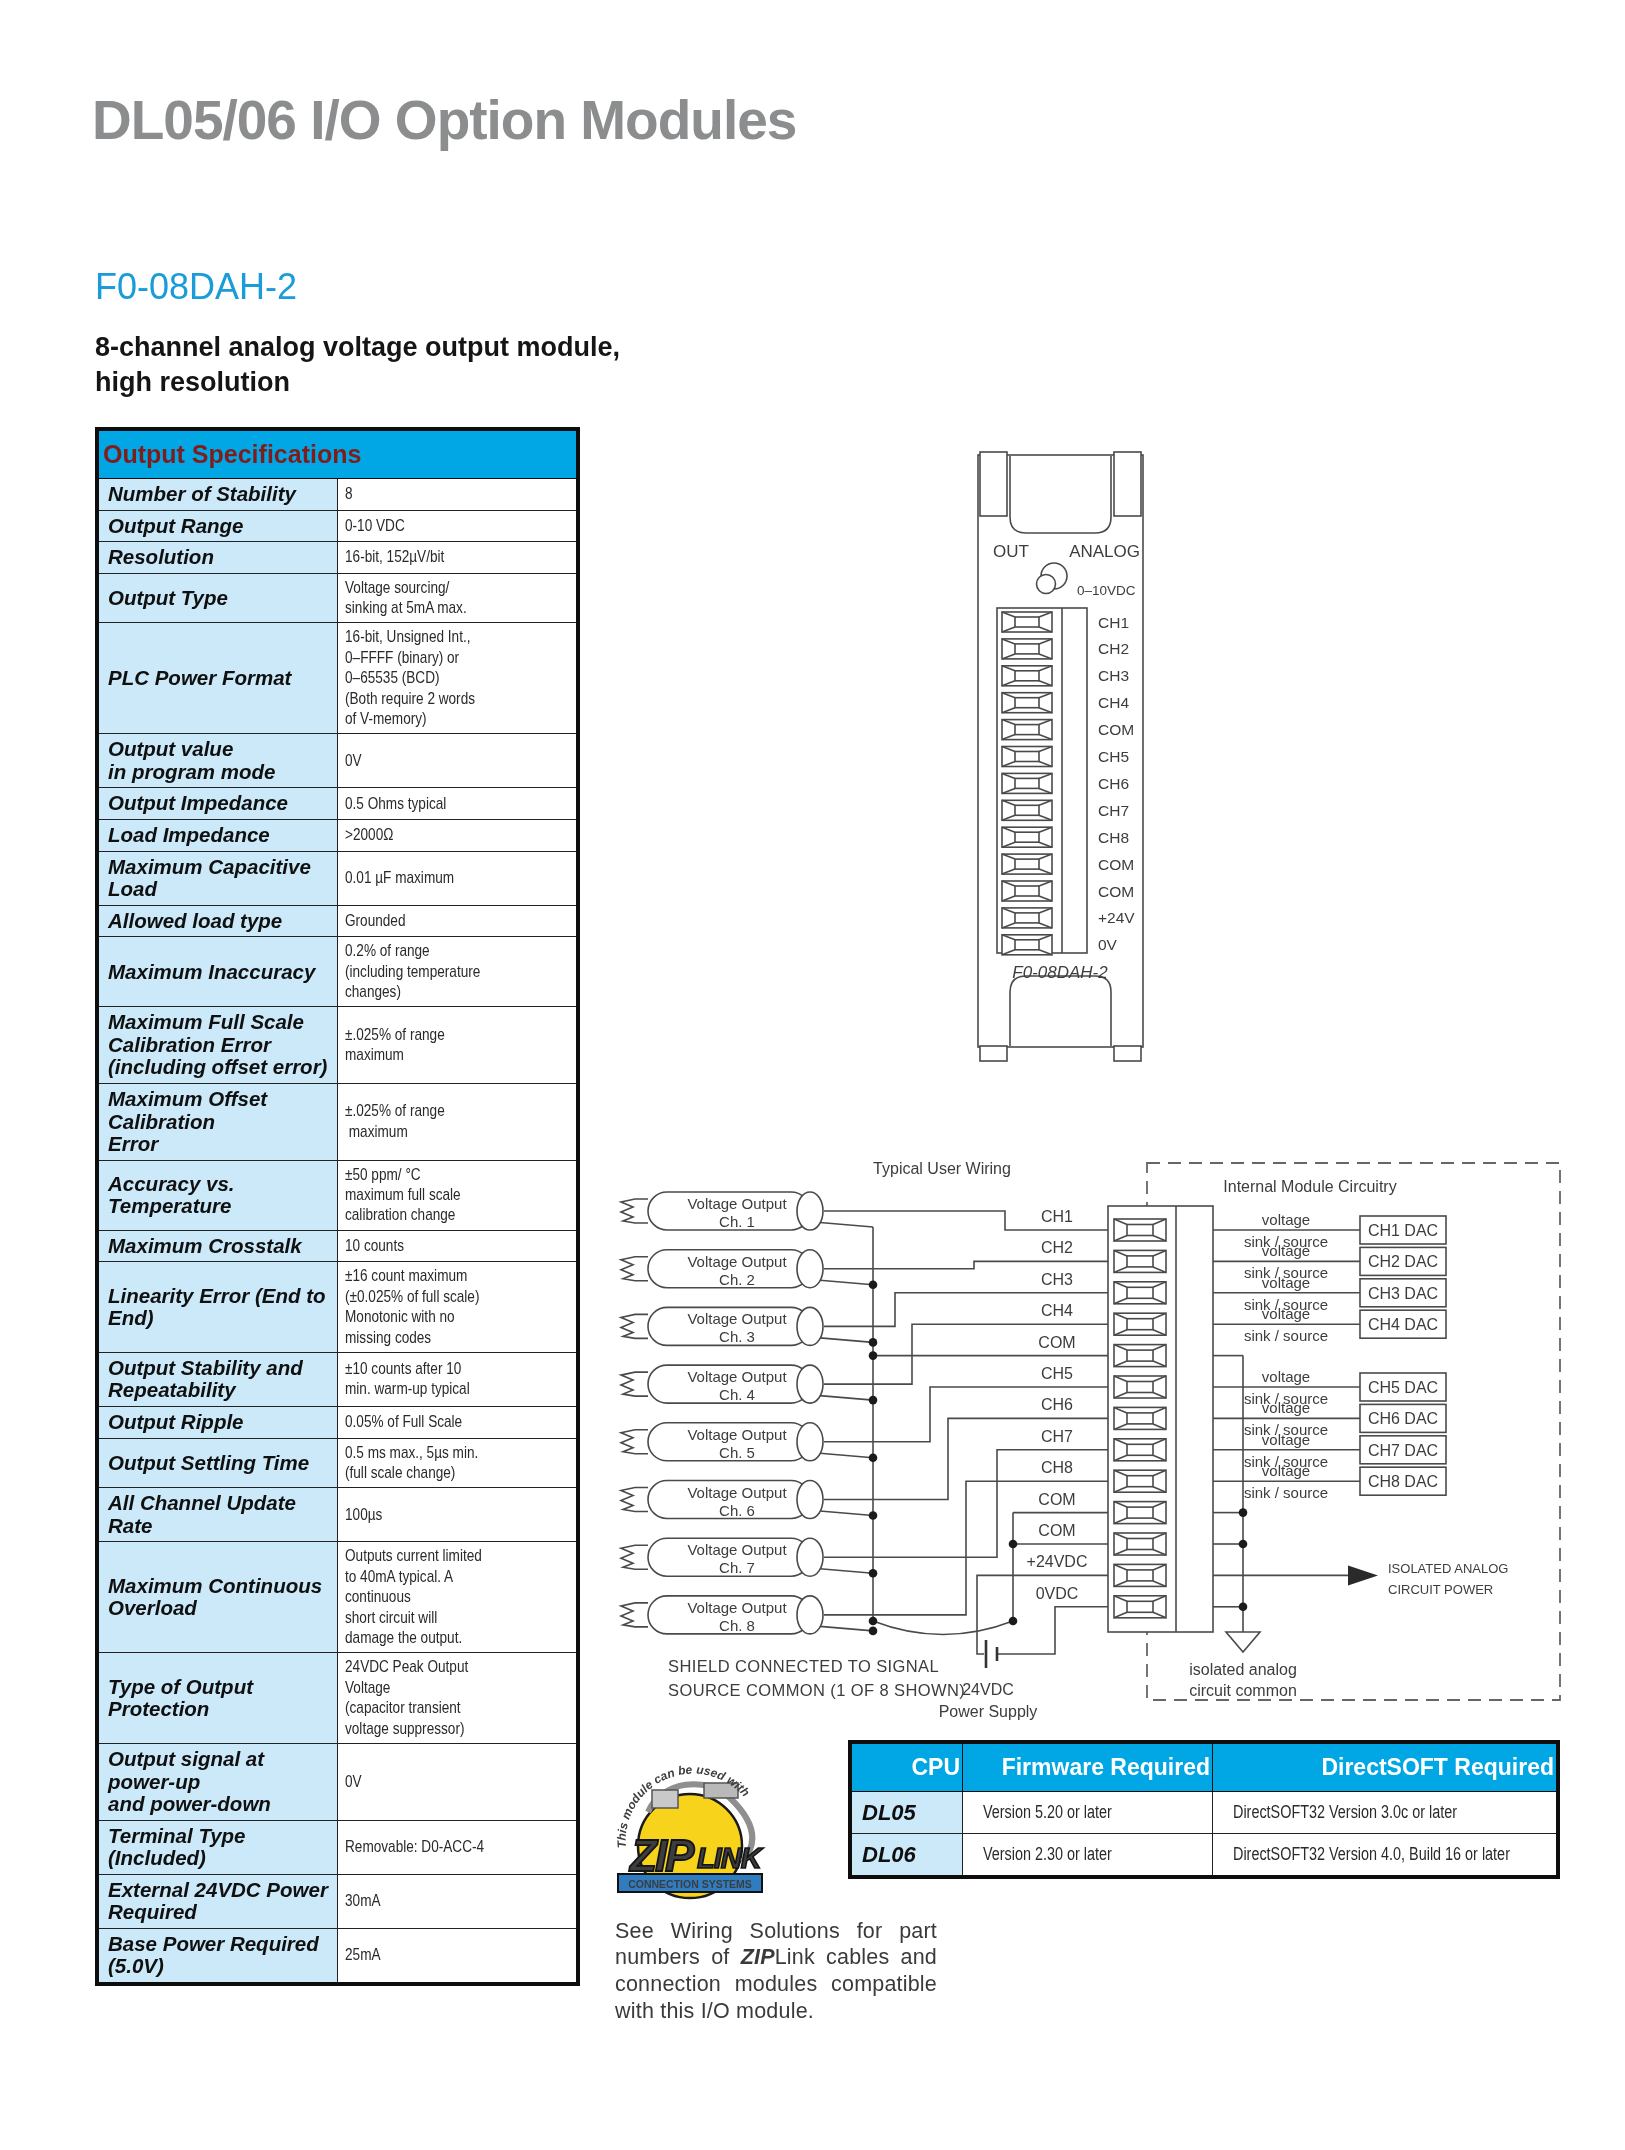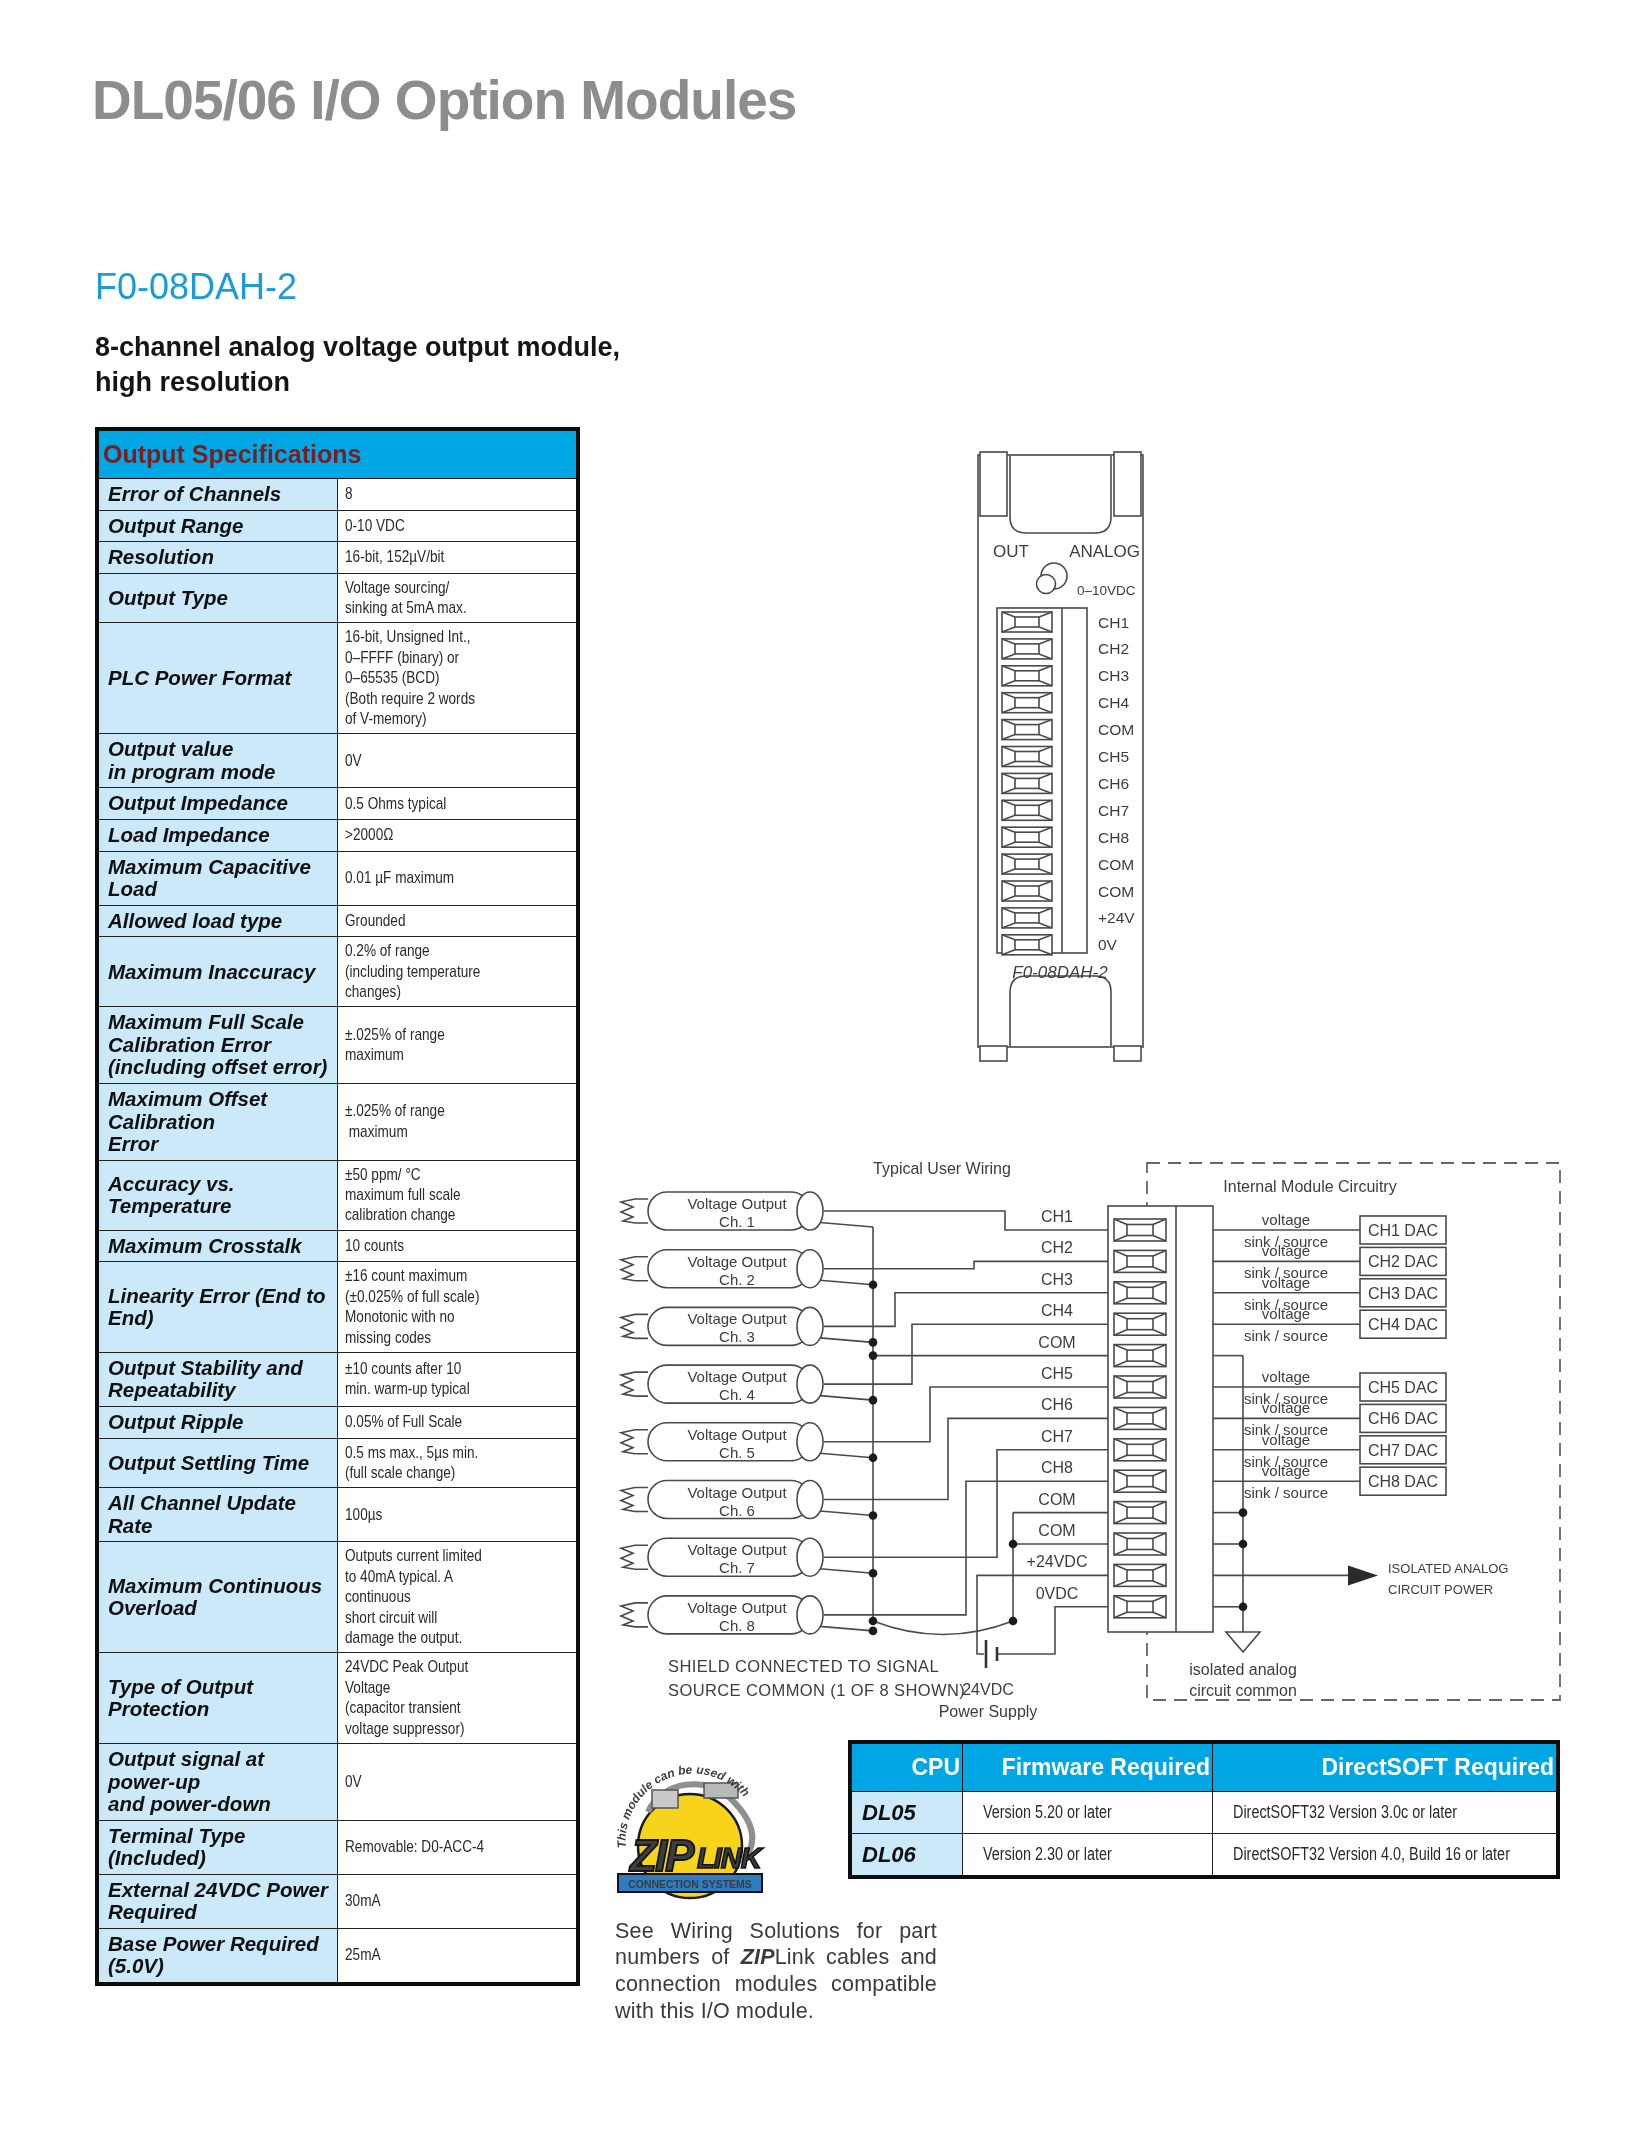--- a/index.html
+++ b/index.html
@@ -3,21 +3,21 @@
 <meta charset="utf-8">
 <style>
   html,body{margin:0;padding:0;}
   body{
     width:1625px;height:2150px;position:relative;background:#ffffff;
     font-family:"Liberation Sans",sans-serif;color:#1c1c1c;overflow:hidden;
   }
   .abs{position:absolute;}
   
   #page-title{
-    left:92px;top:68px;font-size:55px;font-weight:bold;letter-spacing:-1px;
+    left:92px;top:88px;font-size:55px;font-weight:bold;letter-spacing:-1px;
     color:#8b8d8e;white-space:nowrap;
   }
   #part-number{
     left:95px;top:266px;font-size:36px;font-weight:normal;color:#1a9cd8;
   }
   #subtitle{
     left:95px;top:330px;font-size:27px;font-weight:bold;color:#151515;line-height:1.28;
   }
   
   #spec-table{
@@ -78,21 +78,21 @@
 </div>
 
 <table id="spec-table">
   <thead>
     <tr>
       <th colspan="2">Output Specifications</th>
     </tr>
   </thead>
   <tbody id="spec-body">
       <tr>
-        <td class="spec-label">Error of Channels</td>
+        <td class="spec-label">Number of Stability</td>
         <td class="spec-value"><span class="cond">8</span></td>
       </tr>
       <tr>
         <td class="spec-label">Output Range</td>
         <td class="spec-value"><span class="cond">0-10 VDC</span></td>
       </tr>
       <tr>
         <td class="spec-label">Resolution</td>
         <td class="spec-value"><span class="cond">16-bit, 152µV/bit</span></td>
       </tr>

